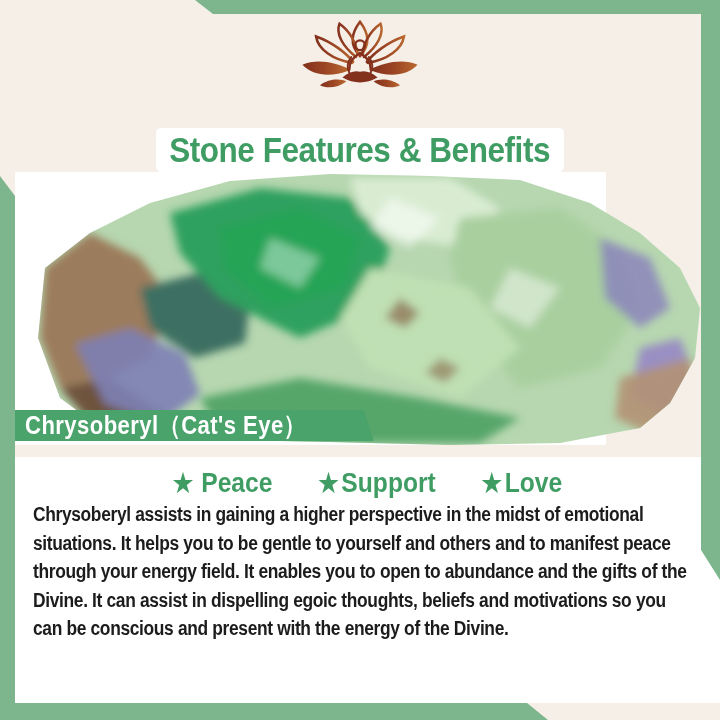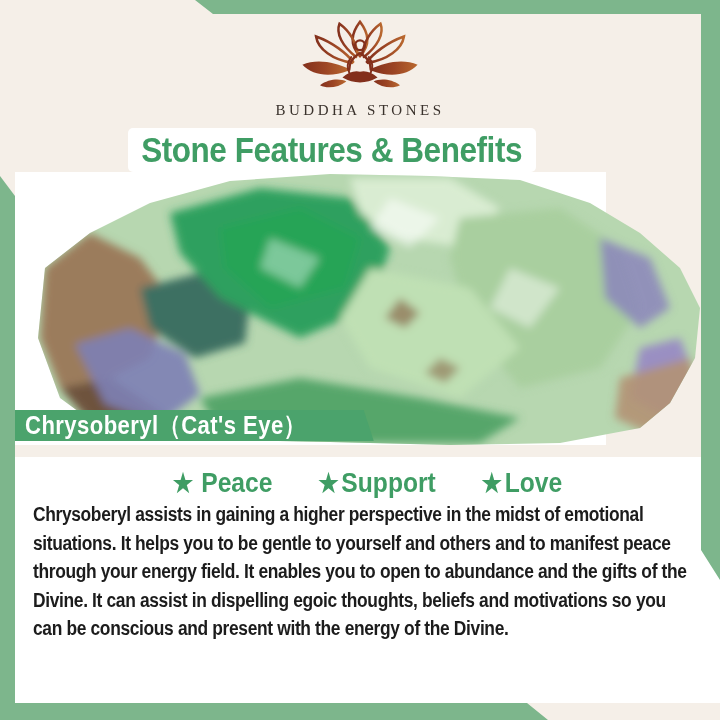--- a/index.html
+++ b/index.html
@@ -12,21 +12,21 @@
   .frame-svg{position:absolute;left:0;top:0;z-index:30;pointer-events:none;}
   
   .logo-area{position:absolute;top:16px;left:0;width:720px;text-align:center;z-index:5;}
   .lotus{display:block;margin:0 auto;}
   .brand-name{
     margin-top:4px;font-family:"Liberation Serif",serif;font-size:15px;
     letter-spacing:3.5px;color:#3a322c;font-weight:400;
   }
   
   .title-banner{
-    position:absolute;left:128px;top:128px;width:408px;height:44px;z-index:6;
+    position:absolute;left:156px;top:128px;width:408px;height:44px;z-index:6;
     background:#ffffff;border-radius:5px;
     display:flex;align-items:center;justify-content:center;
   }
   .title-banner .title-text{
     color:#3f9d64;font-weight:700;font-size:35px;white-space:nowrap;
     display:inline-block;transform:scaleX(.9);transform-origin:center;
     letter-spacing:-0.5px;
   }
   
   .photo-section{position:absolute;left:15px;top:172px;width:591px;height:273px;background:#ffffff;z-index:2;}
@@ -91,21 +91,20 @@
         <path d="M56,67 C48,73 37,75 29,71 C38,64 50,64 56,67 Z"></path>
         <path d="M84,67 C92,73 103,75 111,71 C102,64 90,64 84,67 Z"></path>
       </g>
       <g>
         <circle cx="70" cy="30" r="5" fill="none" stroke="#83301c" stroke-width="2.4"></circle>
         <path d="M70,38 C63,42 59,48 59,55 M70,38 C77,42 81,48 81,55" fill="none" stroke="#83301c" stroke-width="2.4" stroke-linecap="round"></path>
         <path d="M52,63 Q70,73 88,63 Q79,55 70,57 Q61,55 52,63 Z" fill="#83301c"></path>
         <path d="M61,42 Q55,50 59,58 M79,42 Q85,50 81,58" fill="none" stroke="#83301c" stroke-width="2" stroke-linecap="round"></path>
       </g>
     </svg>
-    <div class="brand-name">BUDDHA STONES</div>
   </header>
 
   <div class="title-banner">
     <span class="title-text">Stone Features &amp; Benefits</span>
   </div>
 
   <div class="photo-section">
     <svg class="stone-svg" width="690" height="273" viewBox="0 0 690 273" aria-hidden="true">
       <defs>
         <clipPath id="rockClip">

